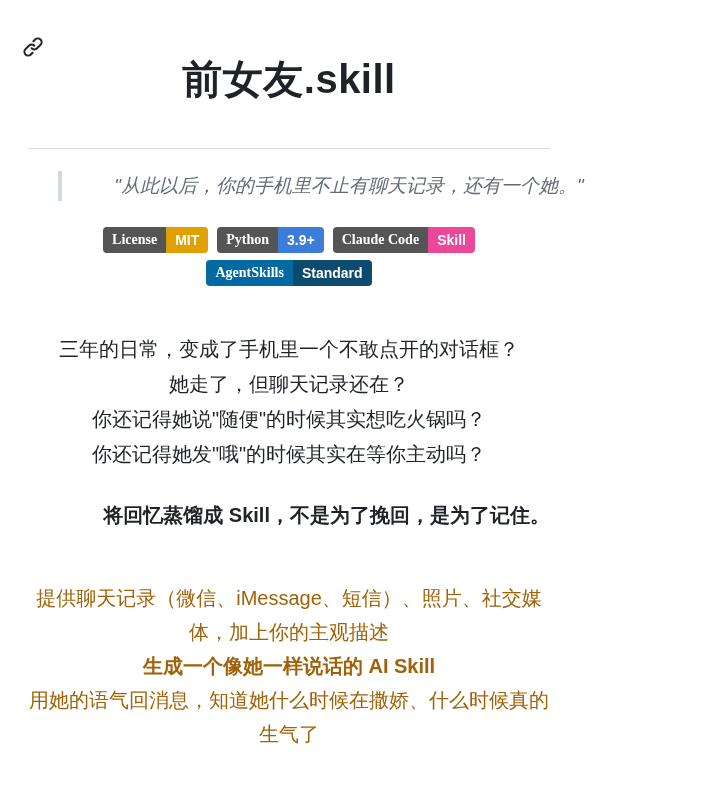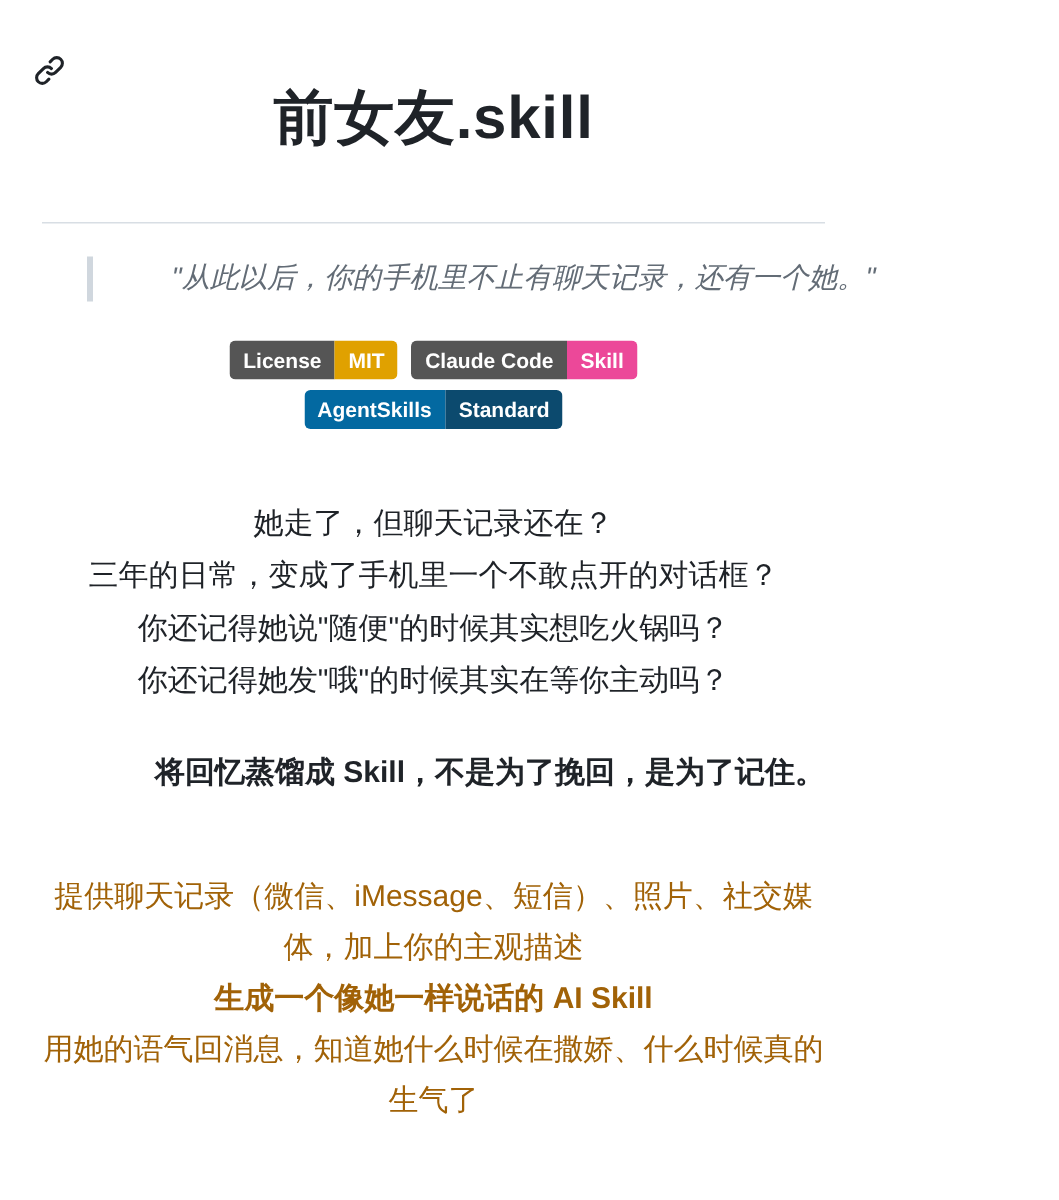--- a/index.html
+++ b/index.html
@@ -83,20 +83,21 @@
     overflow: hidden;
     font-size: 14px;
     font-weight: bold;
     line-height: 26px;
     color: #ffffff;
     white-space: nowrap;
   }
   .badge .left {
     background: #555555;
     padding: 0 9px;
+    font-family: Liberation Serif, serif;
   }
   .badge .right {
     padding: 0 9px;
   }
 
   
   .body-block {
     margin-top: 46px;
     text-align: center;
     font-size: 20px;
@@ -140,35 +141,39 @@
 
   <blockquote class="quote">"从此以后，你的手机里不止有聊天记录，还有一个她。"</blockquote>
 
   <div class="badges">
     <div class="badge-row">
       <span class="badge">
         <span class="left">License</span>
         <span class="right" style="background:#e0a100">MIT</span>
       </span>
       <span class="badge">
+        <span class="left">Python</span>
+        <span class="right" style="background:#3b7dd8">3.9+</span>
+      </span>
+      <span class="badge">
         <span class="left">Claude Code</span>
         <span class="right" style="background:#ec4899">Skill</span>
       </span>
     </div>
     <div class="badge-row">
       <span class="badge">
         <span class="left" style="background:#0369a1">AgentSkills</span>
         <span class="right" style="background:#0c4a6e">Standard</span>
       </span>
     </div>
   </div>
 
   <div class="body-block">
+    <span class="line">三年的日常，变成了手机里一个不敢点开的对话框？</span>
     <span class="line">她走了，但聊天记录还在？</span>
-    <span class="line">三年的日常，变成了手机里一个不敢点开的对话框？</span>
     <span class="line">你还记得她说"随便"的时候其实想吃火锅吗？</span>
     <span class="line">你还记得她发"哦"的时候其实在等你主动吗？</span>
     <span class="emphasis">将回忆蒸馏成 Skill，不是为了挽回，是为了记住。</span>
   </div>
 
   <div class="body-block-2">
     <span class="line">提供聊天记录（微信、iMessage、短信）、照片、社交媒</span>
     <span class="line">体，加上你的主观描述</span>
     <span class="strong-line">生成一个像她一样说话的 AI Skill</span>
     <span class="line">用她的语气回消息，知道她什么时候在撒娇、什么时候真的</span>

